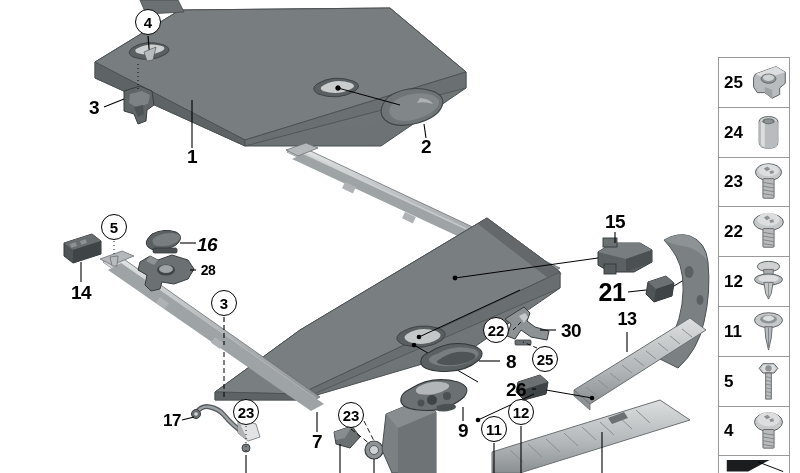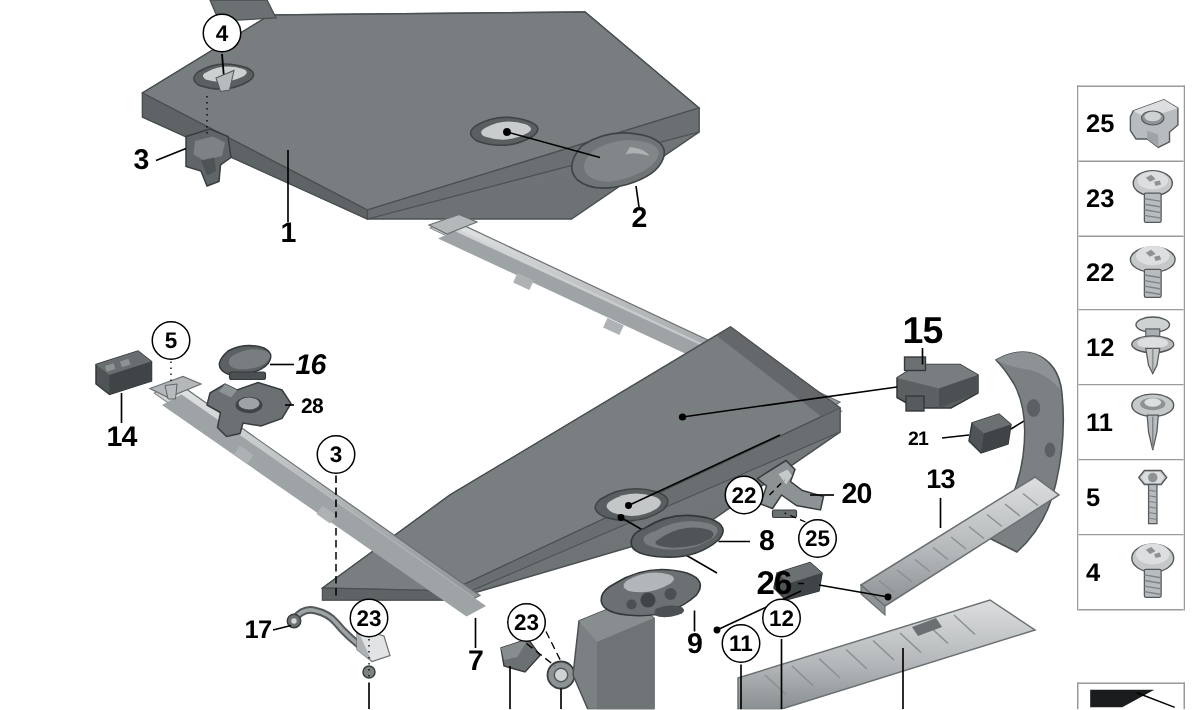--- a/index.html
+++ b/index.html
@@ -366,47 +366,60 @@
   <div id="callout-layer">
       <div class="clbl" style="font-size: 15px; left: 148px; top: 22px;">4</div>
       <div class="lbl" style="font-size: 19px; left: 94px; top: 107px;">3</div>
       <div class="lbl" style="font-size: 19px; left: 192px; top: 156px;">1</div>
       <div class="lbl" style="font-size: 19px; left: 426px; top: 146px;">2</div>
       <div class="clbl" style="font-size: 15px; left: 114px; top: 227px;">5</div>
       <div class="lbl" style="font-size: 19px; left: 207px; top: 244px; font-style: italic;">16</div>
       <div class="lbl" style="font-size: 14px; left: 208px; top: 270px;">28</div>
       <div class="lbl" style="font-size: 19px; left: 81px; top: 292px;">14</div>
       <div class="clbl" style="font-size: 15px; left: 224px; top: 303px;">3</div>
-      <div class="lbl" style="font-size: 25px; left: 615px; top: 221px;">15</div>
-      <div class="lbl" style="font-size: 13px; left: 612px; top: 292px;">21</div>
+      <div class="lbl" style="font-size: 19px; left: 615px; top: 221px;">15</div>
+      <div class="lbl" style="font-size: 25px; left: 612px; top: 292px;">21</div>
       <div class="lbl" style="font-size: 18px; left: 627px; top: 319px;">13</div>
-      <div class="lbl" style="font-size: 19px; left: 571px; top: 330px;">20</div>
+      <div class="lbl" style="font-size: 19px; left: 571px; top: 330px;">30</div>
       <div class="clbl" style="font-size: 15px; left: 496px; top: 330px;">22</div>
       <div class="clbl" style="font-size: 15px; left: 545px; top: 359px;">25</div>
       <div class="lbl" style="font-size: 19px; left: 511px; top: 361px;">8</div>
-      <div class="lbl" style="font-size: 22px; left: 516px; top: 389px;">26</div>
+      <div class="lbl" style="font-size: 19px; left: 516px; top: 389px;">26</div>
       <div class="lbl" style="font-size: 19px; left: 463px; top: 430px;">9</div>
       <div class="clbl" style="font-size: 15px; left: 494px; top: 429px;">11</div>
       <div class="clbl" style="font-size: 15px; left: 521px; top: 412px;">12</div>
       <div class="lbl" style="font-size: 17px; left: 172px; top: 420px;">17</div>
       <div class="clbl" style="font-size: 15px; left: 246px; top: 412px;">23</div>
       <div class="lbl" style="font-size: 19px; left: 317px; top: 441px;">7</div>
       <div class="clbl" style="font-size: 15px; left: 351px; top: 415px;">23</div>
     </div>
 
   <div id="legend">
       <div class="lrow">
         <div class="num">25</div>
         <div class="pic">
           <svg viewBox="0 0 44 50">
             <polygon points="8,16 30,8 40,14 40,26 34,31 34,38 26,42 18,36 10,36 6,30 6,20" fill="#b9bcbe" stroke="#55595b" stroke-width="1"></polygon>
             <polygon points="8,16 30,8 40,14 18,21" fill="#dcdedf"></polygon>
             <ellipse cx="22" cy="21" rx="8" ry="5" fill="#8d9294" stroke="#55595b" stroke-width="0.8"></ellipse>
             <ellipse cx="22" cy="20" rx="6" ry="3.4" fill="#cfd2d3"></ellipse>
             <polygon points="18,36 26,42 26,33 18,30" fill="#9ea3a5"></polygon>
+          </svg>
+        </div>
+      </div>
+      <div class="lrow">
+        <div class="num">24</div>
+        <div class="pic">
+          <svg viewBox="0 0 44 50">
+            <ellipse cx="22" cy="13" rx="10" ry="5" fill="#cfd2d3" stroke="#55595b" stroke-width="1"></ellipse>
+            <path d="M12,13 L12,36 q0,6 10,6 q10,0 10,-6 L32,13" fill="url(#x)" stroke="#55595b" stroke-width="1"></path>
+            <path d="M12,13 L12,36 q0,6 10,6 q10,0 10,-6 L32,13" fill="#b9bcbe"></path>
+            <path d="M14,14 L14,36 q0,4 4,5 L18,14" fill="#dcdedf"></path>
+            <ellipse cx="22" cy="13" rx="6.5" ry="3.2" fill="#6b7072"></ellipse>
+            <ellipse cx="22" cy="13" rx="4.5" ry="2.2" fill="#8d9294"></ellipse>
           </svg>
         </div>
       </div>
       <div class="lrow">
         <div class="num">23</div>
         <div class="pic">
           <svg viewBox="0 0 44 50">
             <ellipse cx="22" cy="14" rx="14" ry="9" fill="#c6c9ca" stroke="#55595b" stroke-width="1"></ellipse>
             <ellipse cx="22" cy="12" rx="11" ry="6.5" fill="#dcdedf"></ellipse>
             <path d="M17,10 l4,-2 l3,3 l-4,2 z" fill="#8d9294"></path>

